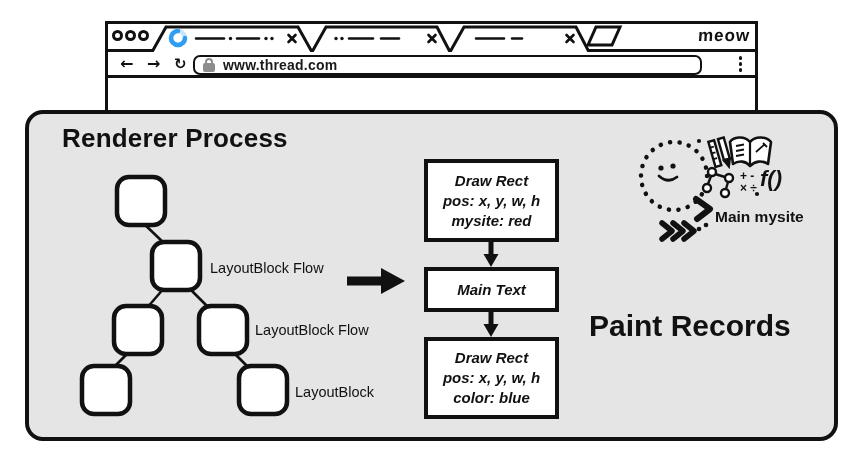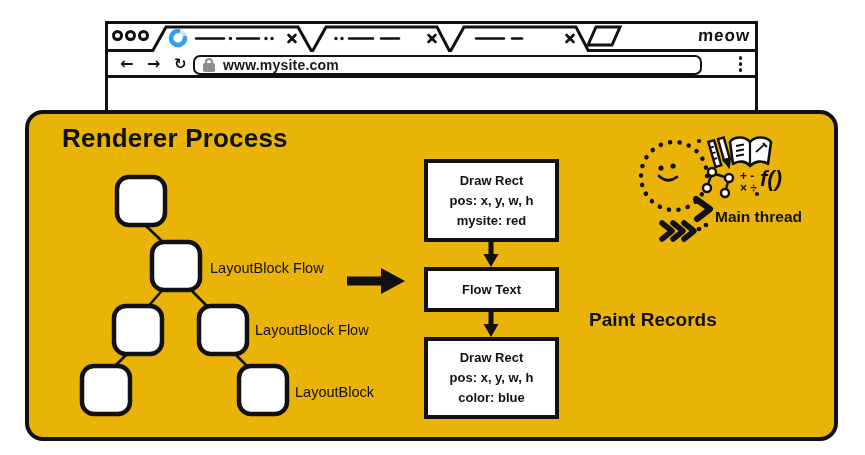--- a/index.html
+++ b/index.html
@@ -38,40 +38,40 @@
     position:absolute; left:3px; top:0; width:8px; height:8px;
     border:2.5px solid #8d8d8d; border-bottom:none; border-radius:5px 5px 0 0;
   }
   .lock .body { position:absolute; left:1px; top:5px; width:12px; height:9px; background:#8d8d8d; border-radius:2px; }
   .urltext { font-size:14px; font-weight:700; color:#1a1a1a; letter-spacing:.2px; }
   .menudots { position:absolute; right:13px; top:4px; display:flex; flex-direction:column; gap:2.5px; }
   .menudots i { width:3.5px; height:3.5px; background:#111; border-radius:50%; }
   
   .bigbox {
     position:absolute; left:25px; top:110px; width:813px; height:331px;
-    border:4px solid #111; border-radius:18px; background:#eab308; z-index:2;
+    border:4px solid #111; border-radius:18px; background:#e5e5e5; z-index:2;
   }
   .rp-title { position:absolute; left:33px; top:9px; font-size:26px; font-weight:800; letter-spacing:.2px; }
   .treesvg { position:absolute; left:40px; top:55px; }
   .treelabel { position:absolute; font-size:14.5px; font-weight:400; white-space:nowrap; }
   .tl1 { left:181px; top:146px; }
   .tl2 { left:226px; top:208px; }
   .tl3 { left:266px; top:270px; }
   .bigarrow { position:absolute; left:318px; top:152px; }
   .pbox {
     position:absolute; left:395px; width:135px; border:4px solid #111; background:#fff;
     display:flex; flex-direction:column; align-items:center; justify-content:center;
   }
-  .pbox span { font-size:13px; font-weight:700; line-height:20px; white-space:nowrap; }
+  .pbox span { font-size:15px; font-weight:700; line-height:20px; white-space:nowrap;font-style:italic; }
   .pb1 { top:45px;  height:83px; }
   .pb2 { top:153px; height:45px; }
   .pb3 { top:223px; height:82px; }
   .dnarrow { position:absolute; left:452px; }
   .da1 { top:127px; } .da2 { top:197px; }
-  .pr-heading { position:absolute; left:560px; top:195px; font-size:19px; font-weight:800; }
+  .pr-heading { position:absolute; left:560px; top:195px; font-size:30px; font-weight:800; }
   .doodlesvg { position:absolute; left:603px; top:18px; }
   .mt-label { position:absolute; left:686px; top:94px; font-size:15.5px; font-weight:600; }
 </style>
 </head>
 <body>
 
 <div class="canvas">
 
   <div class="bwindow">
     <div class="tabstrip">
@@ -131,21 +131,21 @@
     </div>
     <div class="toolbar">
       <span class="navico" style="left:12px;">←</span>
       <span class="navico" style="left:39px;">→</span>
       <span class="navico" style="left:66px; font-size:15px;">↻</span>
       <div class="urlbar">
         <span class="lock">
           <i class="shackle"></i>
             <i class="body"></i>
         </span>
-        <span class="urltext">www.mysite.com</span>
+        <span class="urltext">www.thread.com</span>
       </div>
       <div class="menudots">
           <i></i>
           <i></i>
           <i></i>
         </div>
     </div>
   </div>
 
   <div class="bigbox">
@@ -180,21 +180,21 @@
     <div class="pbox pb1">
       <span>Draw Rect</span>
       <span>pos: x, y, w, h</span>
       <span>mysite: red</span>
     </div>
     <svg class="dnarrow da1" width="20" height="26" viewBox="0 0 20 26">
       <rect x="7.5" y="0" width="5" height="15" fill="#111"></rect>
       <polygon points="2.5,13 17.5,13 10,26" fill="#111"></polygon>
     </svg>
     <div class="pbox pb2">
-      <span>Flow Text</span>
+      <span>Main Text</span>
     </div>
     <svg class="dnarrow da2" width="20" height="26" viewBox="0 0 20 26">
       <rect x="7.5" y="0" width="5" height="15" fill="#111"></rect>
       <polygon points="2.5,13 17.5,13 10,26" fill="#111"></polygon>
     </svg>
     <div class="pbox pb3">
       <span>Draw Rect</span>
       <span>pos: x, y, w, h</span>
       <span>color: blue</span>
     </div>
@@ -247,16 +247,16 @@
           <circle cx="97" cy="46" r="4"></circle>
         <circle cx="75" cy="56" r="4"></circle>
           <circle cx="93" cy="61" r="4"></circle>
       </g>
 
       <text x="108" y="48" font-size="12" font-weight="bold" fill="#111">+ -</text>
       <text x="108" y="60" font-size="12" font-weight="bold" fill="#111">× ÷</text>
 
       <text x="128" y="54" font-size="22" font-weight="bold" font-style="italic" fill="#111">f()</text>
     </svg>
-    <span class="mt-label">Main thread</span>
+    <span class="mt-label">Main mysite</span>
   </div>
 
 </div>
 
 </body></html>

